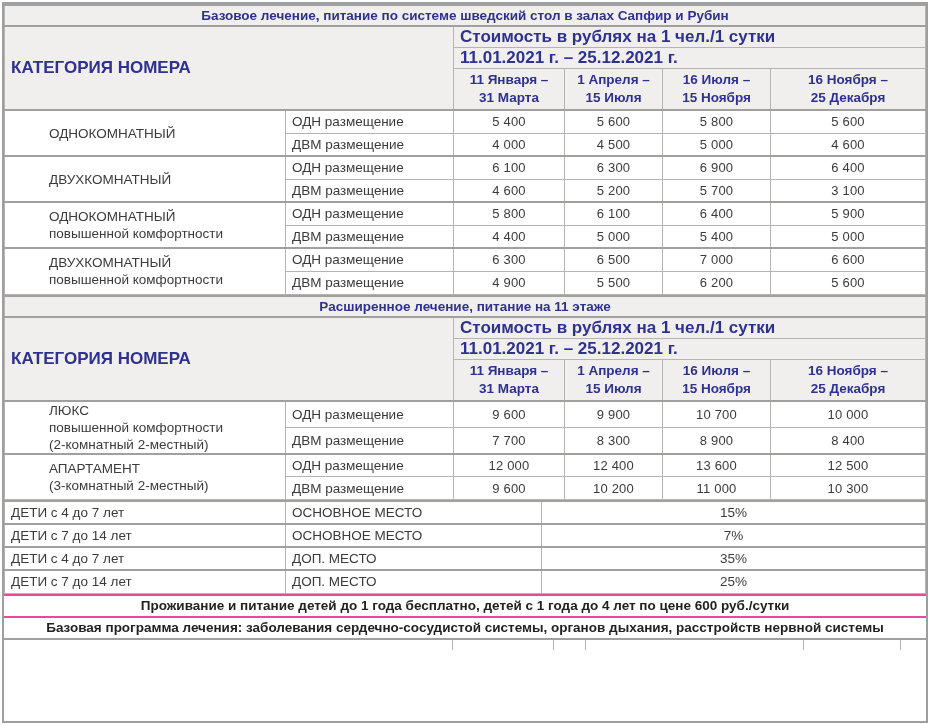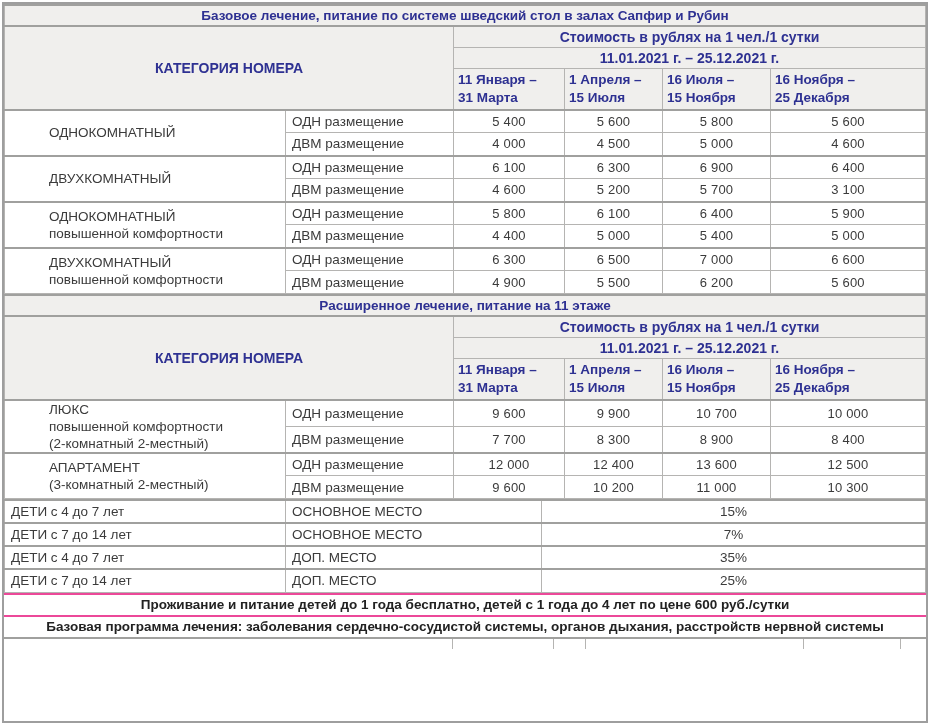--- a/index.html
+++ b/index.html
@@ -50,24 +50,24 @@
     text-align: center;
     font-size: 13.5px;
     border-top: 2px solid #a0a09e;
     border-bottom: 2px solid #a0a09e;
   }
   .cat-head {
     text-align: center;
     font-size: 13.5px;
     vertical-align: middle;
   }
-  .cost-row td, .period-row td { height: 21px; text-align: center; font-size: 14px; }
+  .cost-row td, .period-row td { height: 21px; text-align: left; font-size: 17px; }
   .date-row td {
     height: 32px;
-    text-align: left;
+    text-align: center;
     font-size: 13.5px;
     line-height: 18px;
     vertical-align: middle;
     padding: 2px 4px;
   }
   .date-line { display: block; }
 
   tr.data-row td { height: 23px; background: #ffffff; }
   td.cat-cell {
     vertical-align: middle;

